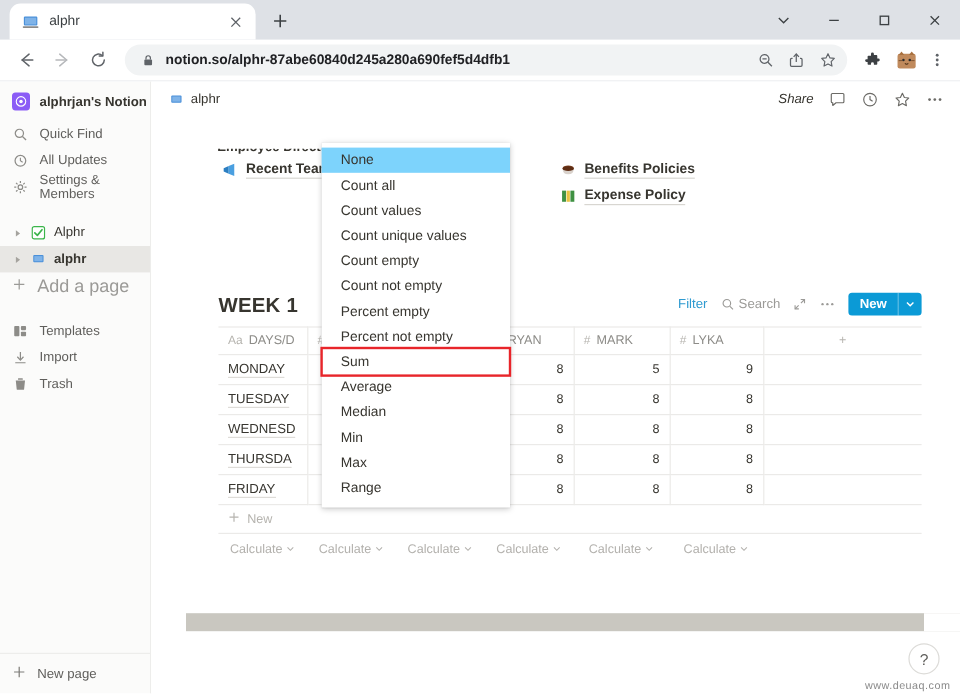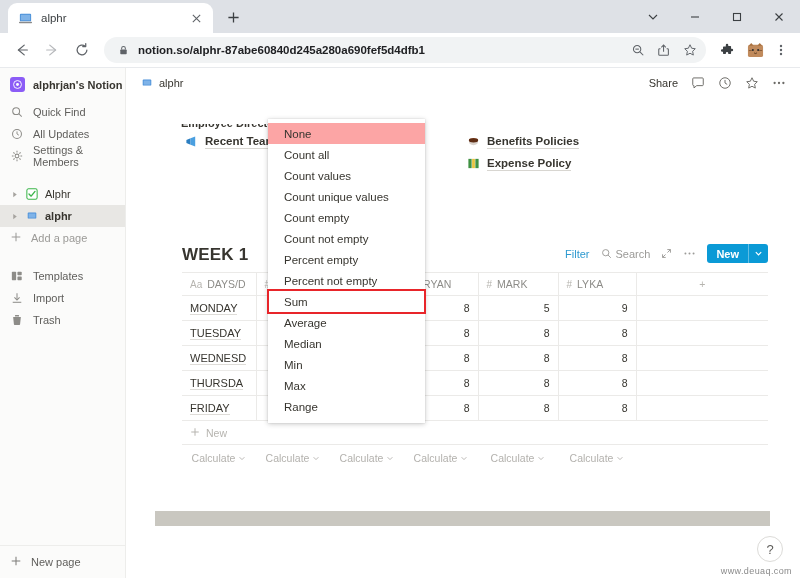--- a/index.html
+++ b/index.html
@@ -81,35 +81,35 @@
   .sb-page {
     display:flex; align-items:center; gap:6px; padding: 3px 10px; height:22px;
     font-size:11px; color:#37352f;
   }
   .sb-page.active { background:#e8e7e4; }
   .sb-page .tri { width:9px; color:#a5a39e; font-size:7px; flex:none; display:flex;align-items:center;justify-content:center; }
   .sb-page .pic { width:14px;height:14px;flex:none;display:flex;align-items:center;justify-content:center; }
   .sb-page .lbl { white-space:nowrap; }
   .sb-page.active .lbl { font-weight:bold; }
   .sb-add {
-    display:flex;align-items:center;gap:9px;padding:4px 10px;height:22px;font-size:11px;color:#9b9a97;
+    display:flex;align-items:center;gap:9px;padding:4px 10px;height:22px;font-size:15px;color:#9b9a97;
   }
   .sb-bottom { margin-top:auto; border-top:1px solid #ededeb; }
   .sb-newpage { display:flex;align-items:center;gap:9px;padding:9px 10px;font-size:11px;color:#5f5e5b; }
 
   
   .main { flex:1; position:relative; background:#fff; overflow:hidden; }
   .main-header {
     height: 30px; display:flex; align-items:center; padding: 0 14px;
     justify-content: space-between;
   }
   .mh-left { display:flex; align-items:center; gap:6px; }
   .mh-crumb-ic { width:13px;height:13px;display:flex;align-items:center;justify-content:center; }
   .mh-crumb { font-size:11px; color:#37352f; }
-  .mh-right { display:flex; align-items:center; gap:12px; }
+  .mh-right { display:flex; align-items:center; gap:12px;font-style:italic; }
   .mh-share { font-size:11px; color:#37352f; }
   .mh-ic { width:15px;height:15px;display:flex;align-items:center;justify-content:center;color:#6b6a66; }
 
   .page-body { position:relative; padding: 0 0 0 0; }
 
   .cut-row {
     position:absolute; left: 55px; top: 26px; right: 40px; height: 8px;
     overflow:hidden;
   }
   .cut-row .cr {
@@ -197,21 +197,21 @@
   .dropdown {
     position:absolute; left: 268px; top: 119px;
     width: 157px; background:#fff;
     box-shadow: 0 1px 5px rgba(0,0,0,0.22), 0 0 1px rgba(0,0,0,0.18);
     padding: 4px 0 6px 0; z-index: 50;
   }
   .dd-item {
     height: 21px; display:flex; align-items:center;
     padding: 0 0 0 16px; font-size: 11.5px; color:#37352f;
   }
-  .dd-item.hl { background:#fca5a5; }
+  .dd-item.hl { background:#7dd3fc; }
   .dd-item.boxed {
     position:relative;
   }
   .dd-box-outline {
     position:absolute; left: 0px; top: 288px; width: 157px; height: 26px;
     border: 2.5px solid #e8252a; z-index: 60; pointer-events:none;
   }
   .dd-wrap { position:relative; }
 </style>
 </head>

